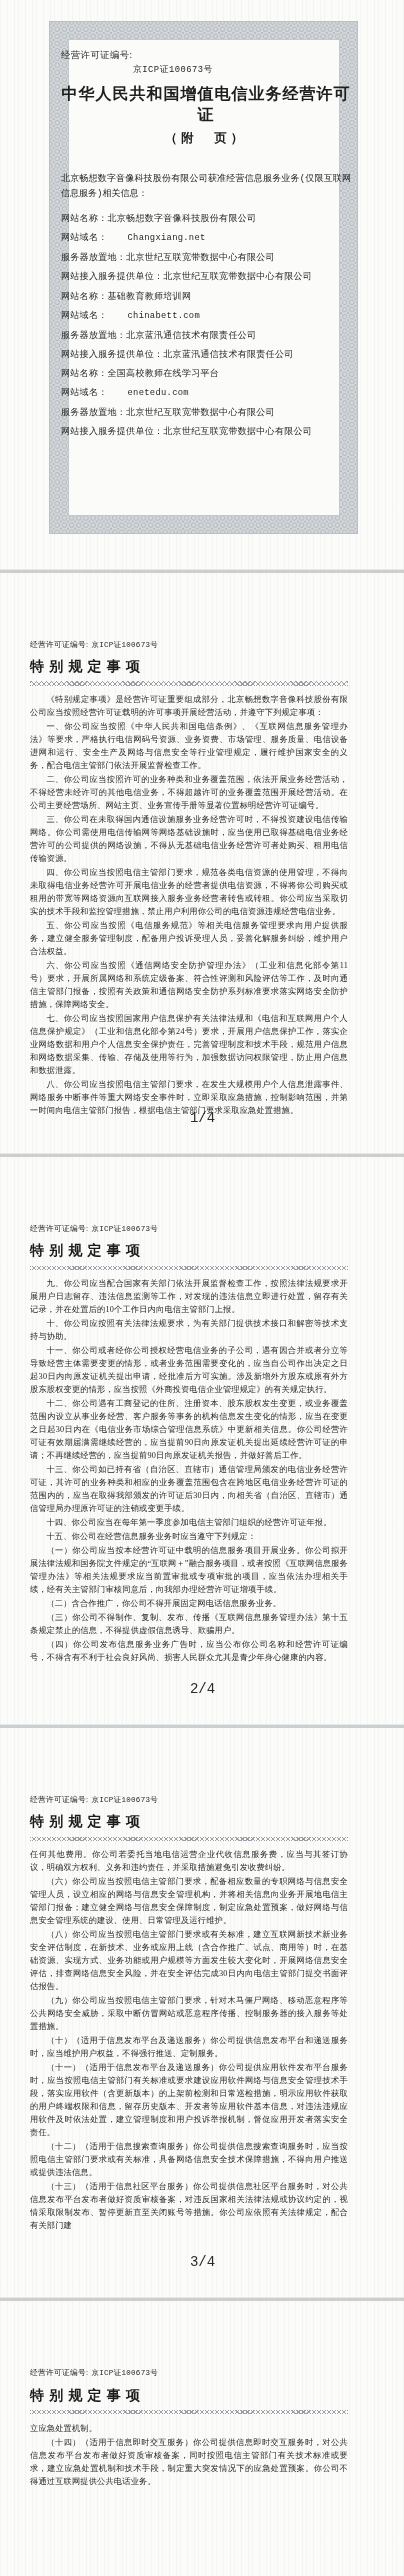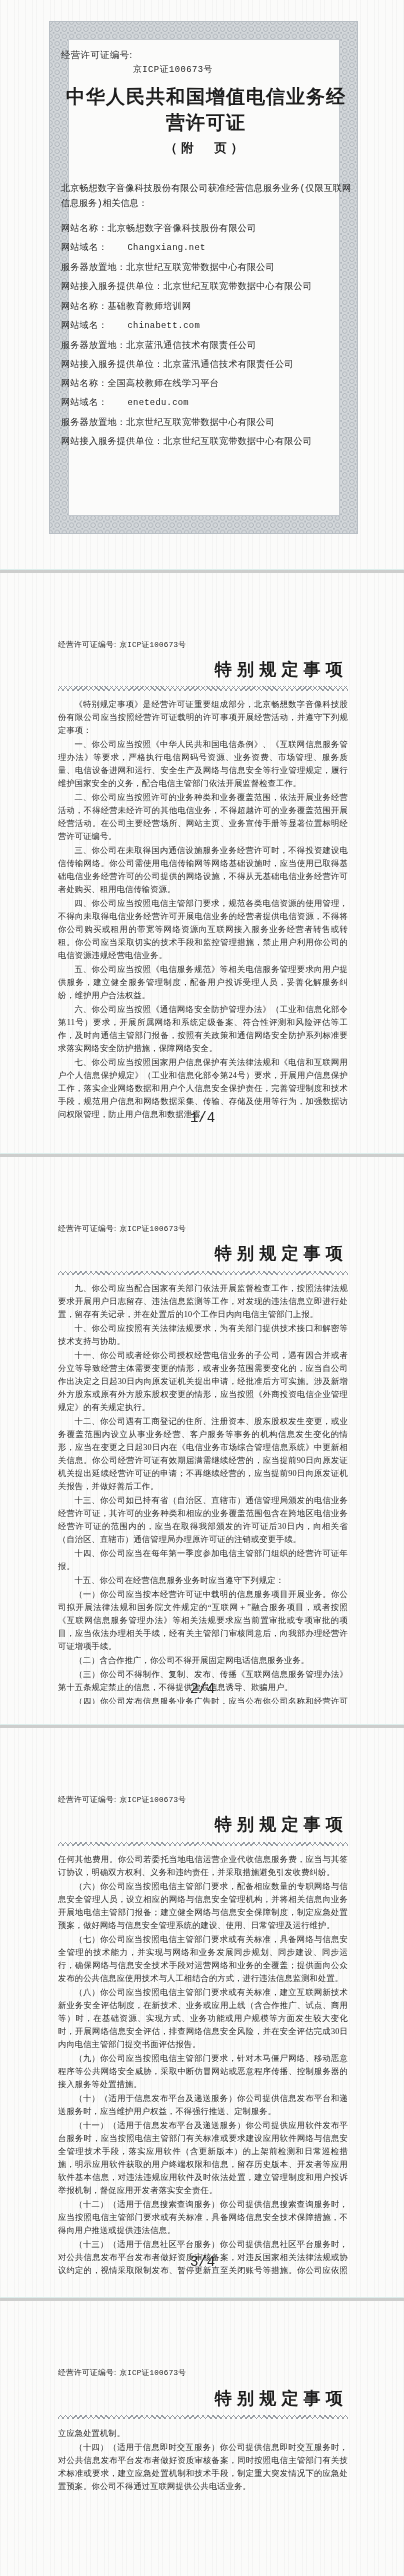--- a/index.html
+++ b/index.html
@@ -46,46 +46,46 @@
     background:#fbfbfa;
     border:0.5px solid #c3c8cd;
   }
   .p1-content{
     position:absolute; left:61px; right:54px; top:20.6px; bottom:35px;
   }
   .p1-no{margin-top:28px; font-size:9.3px; letter-spacing:0.5px;}
   .p1-no-val{margin:2.1px 0 0 72px; font-size:8.8px; font-family:"Liberation Mono","DejaVu Sans Mono",monospace;}
   .p1-title{
     margin:8.2px 0 0 0; text-align:center;
-    font-size:19px; font-weight:bold; letter-spacing:1px; color:#1e1e1e;
+    font-size:16px; font-weight:bold; letter-spacing:1px; color:#1e1e1e;
   }
   .p1-subtitle{
     margin:4.1px 0 0 0; text-align:center;
     font-size:12.4px; font-weight:bold; letter-spacing:4.1px; color:#1e1e1e;
   }
   .p1-intro{
     margin:25px 0 0 0; font-size:9px; line-height:15.5px;
     text-align:justify; color:#222;font-family:Liberation Mono, monospace;
   }
   .entries{margin-top:8.2px;}
   .entry{margin:0 0 4.1px 0; font-size:9px; line-height:15px; text-align:justify;}
   .elabel{letter-spacing:0.3px;}
   .evalue{letter-spacing:0.3px;}
   .evalue.mono{font-family:"Liberation Mono","DejaVu Sans Mono",monospace; font-size:8.8px;padding-left:20px;}
   
-  .prov{padding:67px 57px 0 58px;}
+  .prov{padding:67px 57px 0 30px;}
   .prov-1{height:580px;}
   .prov-2{height:567px;}
   .prov-3{height:569px;}
   .prov-4{height:572px;}
   .prov-no{font-size:7.7px; letter-spacing:0.3px;}
   .prov-no .val{margin-left:3.1px; font-family:"Liberation Mono","DejaVu Sans Mono",monospace; font-size:7.5px;}
   .prov-title{
-    margin:8.2px 0 5.2px 0; text-align:right;
-    font-size:17px; font-weight:bold; letter-spacing:5.2px; color:#1c1c1c;
+    margin:8.2px 0 5.2px 0; text-align:left;
+    font-size:14px; font-weight:bold; letter-spacing:5.2px; color:#1c1c1c;
   }
   .zigzag{
     height:4.6px; width:100%;
     background:
       repeating-linear-gradient(45deg, rgba(139,146,153,0.85) 0 0.9px, rgba(0,0,0,0) 0.9px 3.6px),
       repeating-linear-gradient(-45deg, rgba(139,146,153,0.85) 0 0.9px, rgba(0,0,0,0) 0.9px 3.6px);
     margin-bottom:7.2px;
   }
   .prov-body{
     font-size:8.2px; line-height:13px; text-align:justify;
@@ -181,21 +181,20 @@
 
   <section class="sheet prov prov-3">
     <div class="prov-no">
       <span class="lbl">经营许可证编号:</span><span class="val">京ICP证100673号</span>
     </div>
     <h3 class="prov-title">特别规定事项</h3>
     <div class="zigzag"></div>
     <div class="prov-body">
         <p class="para noindent">任何其他费用。你公司若委托当地电信运营企业代收信息服务费，应当与其签订协议，明确双方权利、义务和违约责任，并采取措施避免引发收费纠纷。</p>
         <p class="para">（六）你公司应当按照电信主管部门要求，配备相应数量的专职网络与信息安全管理人员，设立相应的网络与信息安全管理机构，并将相关信息向业务开展地电信主管部门报备；建立健全网络与信息安全保障制度，制定应急处置预案，做好网络与信息安全管理系统的建设、使用、日常管理及运行维护。</p>
-        <p class="para">（七）你公司应当按照电信主管部门要求或有关标准，具备网络与信息安全管理的技术能力，并实现与网络和业务发展同步规划、同步建设、同步运行，确保网络与信息安全技术手段对运营网络和业务的全覆盖；提供面向公众发布的公共信息应使用技术与人工相结合的方式，进行违法信息监测和处置。</p>
         <p class="para">（八）你公司应当按照电信主管部门要求或有关标准，建立互联网新技术新业务安全评估制度，在新技术、业务或应用上线（含合作推广、试点、商用等）时，在基础资源、实现方式、业务功能或用户规模等方面发生较大变化时，开展网络信息安全评估，排查网络信息安全风险，并在安全评估完成30日内向电信主管部门提交书面评估报告。</p>
         <p class="para">（九）你公司应当按照电信主管部门要求，针对木马僵尸网络、移动恶意程序等公共网络安全威胁，采取中断仿冒网站或恶意程序传播、控制服务器的接入服务等处置措施。</p>
         <p class="para">（十）（适用于信息发布平台及递送服务）你公司提供信息发布平台和递送服务时，应当维护用户权益，不得强行推送、定制服务。</p>
         <p class="para">（十一）（适用于信息发布平台及递送服务）你公司提供应用软件发布平台服务时，应当按照电信主管部门有关标准或要求建设应用软件网络与信息安全管理技术手段，落实应用软件（含更新版本）的上架前检测和日常巡检措施，明示应用软件获取的用户终端权限和信息，留存历史版本、开发者等应用软件基本信息，对违法违规应用软件及时依法处置，建立管理制度和用户投诉举报机制，督促应用开发者落实安全责任。</p>
         <p class="para">（十二）（适用于信息搜索查询服务）你公司提供信息搜索查询服务时，应当按照电信主管部门要求或有关标准，具备网络信息安全技术保障措施，不得向用户推送或提供违法信息。</p>
         <p class="para">（十三）（适用于信息社区平台服务）你公司提供信息社区平台服务时，对公共信息发布平台发布者做好资质审核备案，对违反国家相关法律法规或协议约定的，视情采取限制发布、暂停更新直至关闭账号等措施。你公司应依照有关法律规定，配合有关部门建</p>
       </div>
     <div class="pageno">3/4</div>
   </section>
   <div class="sep"></div>

